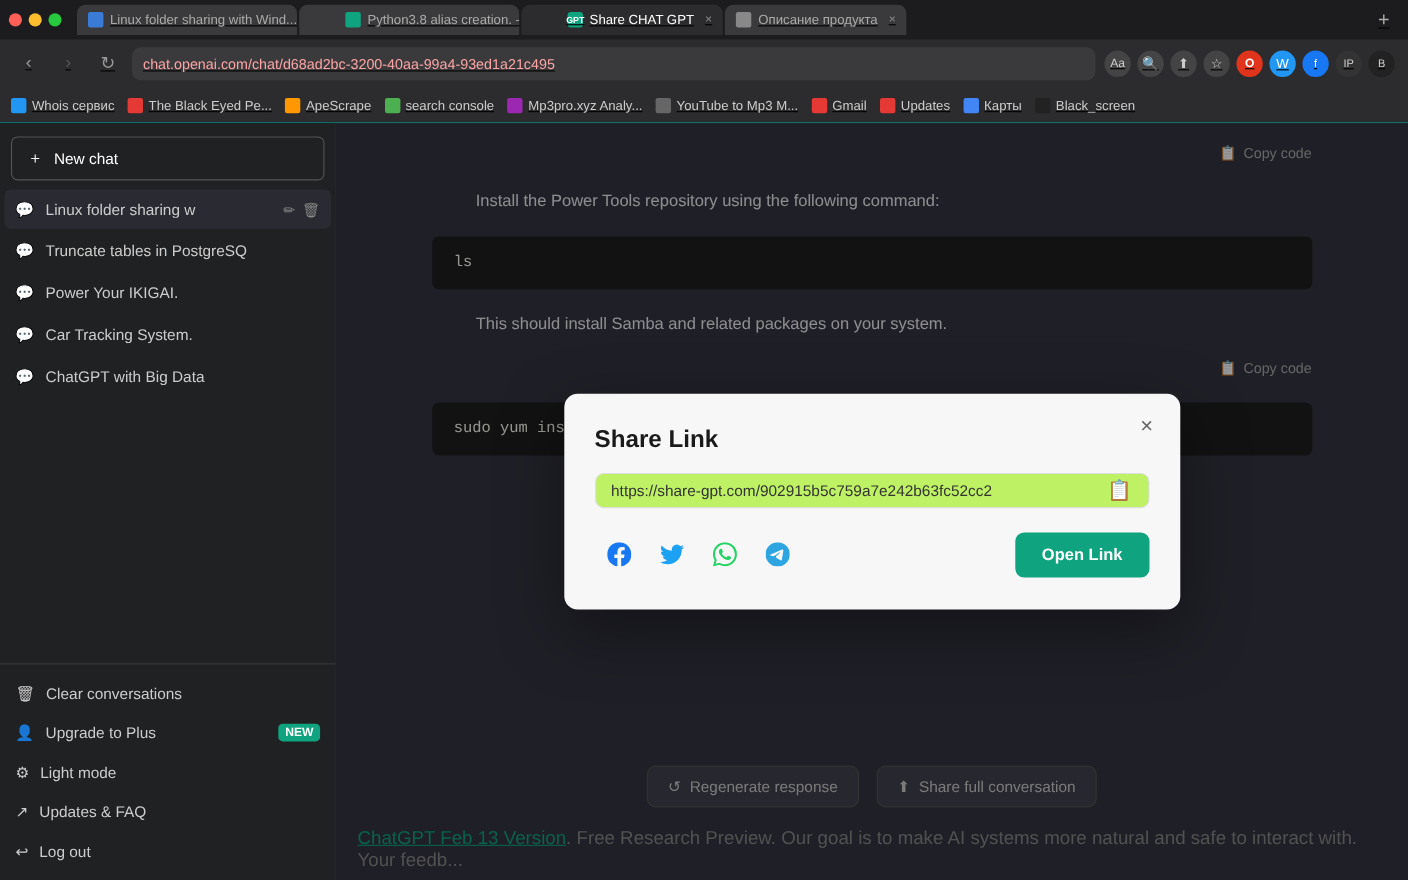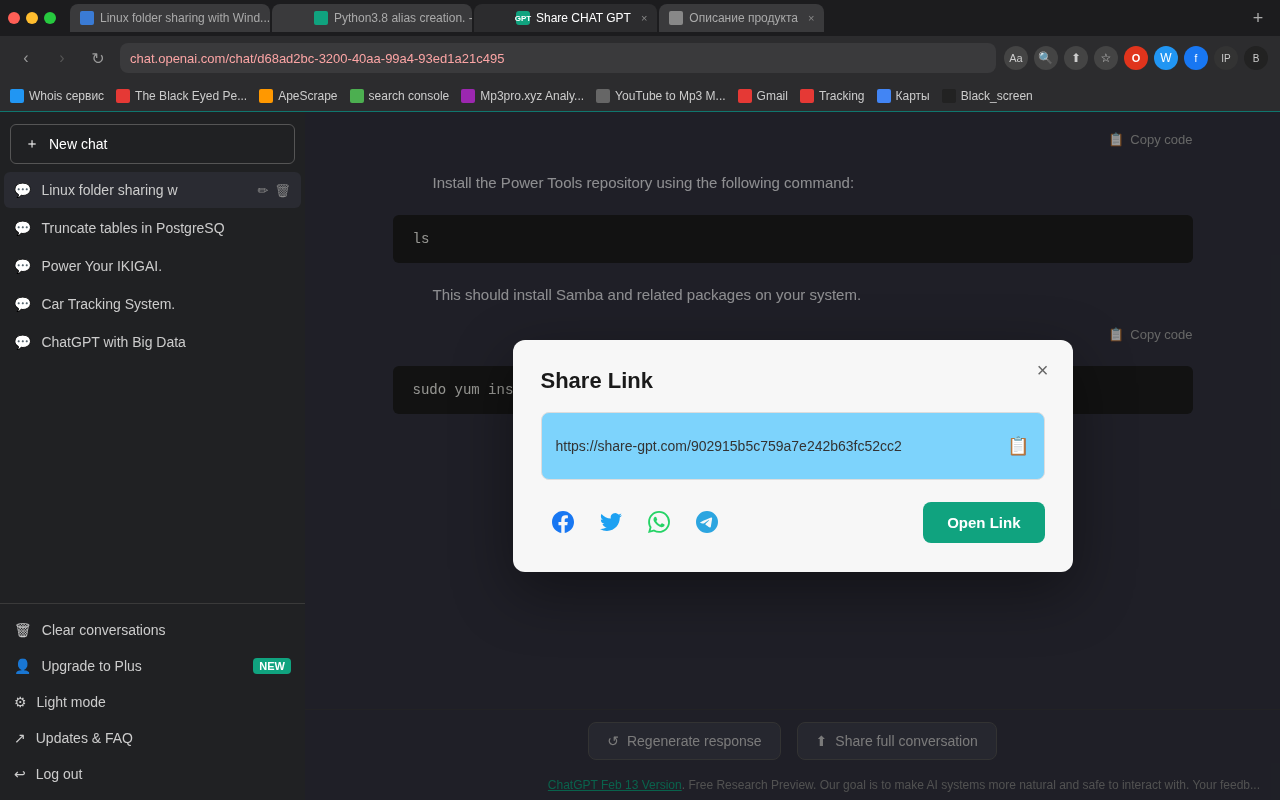--- a/index.html
+++ b/index.html
@@ -8,20 +8,21 @@
       height: 800px;
       overflow: hidden;
       font-family: -apple-system, BlinkMacSystemFont, 'Segoe UI', sans-serif;
       background: #1a1a1a;
     }
 
     
     .browser-chrome {
       background: #2c2c2e;
       width: 100%;
+      text-decoration: underline;
     }
 
     .tab-bar {
       display: flex;
       align-items: center;
       height: 36px;
       background: #1c1c1e;
       padding: 0 8px;
       gap: 2px;
     }
@@ -345,23 +346,23 @@
       padding: 10px 18px;
       background: #40414f;
       border-radius: 8px;
       color: #ccc;
       font-size: 14px;
       cursor: pointer;
       border: 1px solid #555;
     }
 
     .footer-text {
-      text-align: right;
+      text-align: left;
       color: #888;
-      font-size: 12px;
+      font-size: 17px;
       padding: 6px 20px 8px;
     }
 
     .footer-link {
       color: #10a37f;
       text-decoration: underline;
     }
 
     
     .modal-overlay {
@@ -389,24 +390,24 @@
     .modal-title {
       font-size: 22px;
       font-weight: 600;
       color: #1a1a1a;
       margin-bottom: 18px;
     }
 
     .modal-url-box {
       display: flex;
       align-items: center;
-      background: #7dd3fc;
+      background: #bef264;
       border: 1px solid #ddd;
       border-radius: 8px;
-      padding: 22px 14px;
+      padding: 4px 14px;
       margin-bottom: 20px;
       gap: 10px;
     }
 
     .modal-url {
       font-size: 14px;
       color: #333;
       flex: 1;
       overflow: hidden;
       text-overflow: ellipsis;
@@ -557,21 +558,21 @@
     <div class="bookmark">
       <div class="bookmark-icon" style="background:#666;"></div>
       <span>YouTube to Mp3 M...</span>
     </div>
     <div class="bookmark">
       <div class="bookmark-icon" style="background:#e53935;"></div>
       <span>Gmail</span>
     </div>
     <div class="bookmark">
       <div class="bookmark-icon" style="background:#e53935;"></div>
-      <span>Tracking</span>
+      <span>Updates</span>
     </div>
     <div class="bookmark">
       <div class="bookmark-icon" style="background:#4285f4;"></div>
       <span>Карты</span>
     </div>
     <div class="bookmark">
       <div class="bookmark-icon" style="background:#222;"></div>
       <span>Black_screen</span>
     </div>
   </div>

